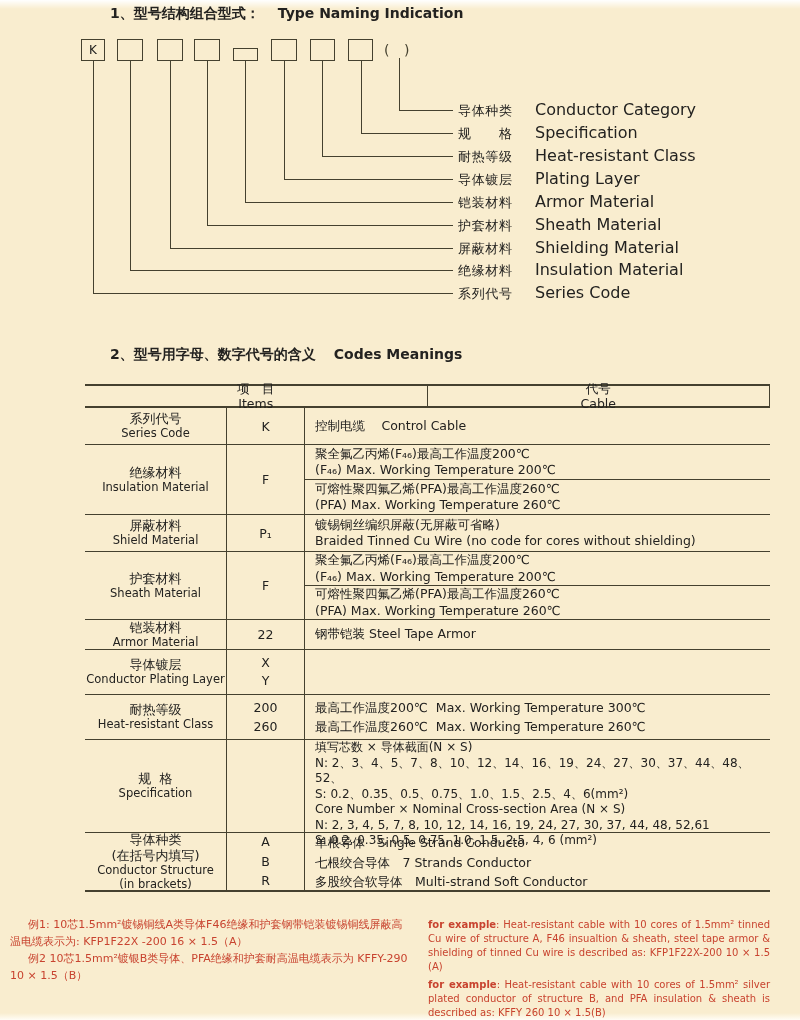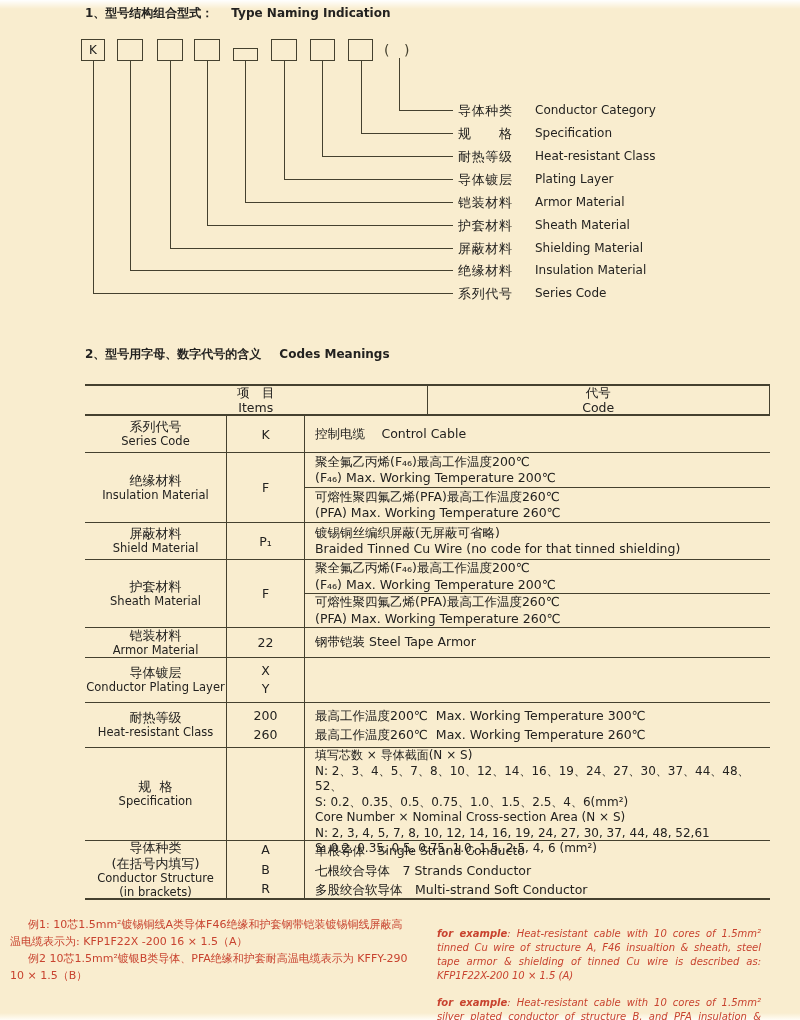--- a/index.html
+++ b/index.html
@@ -7,32 +7,32 @@
     width:800px;height:1020px;position:relative;overflow:hidden;
     background:#f9edcf;color:#232220;
     font-family:"DejaVu Sans","Liberation Sans",sans-serif;
   }
   .edge-top{position:absolute;left:0;top:0;width:800px;height:9px;
     background:linear-gradient(#ffffff,rgba(255,255,255,0));}
   .edge-bottom{position:absolute;left:0;bottom:0;width:800px;height:7px;
     background:linear-gradient(rgba(255,255,255,0),#fffdf6);}
 
   
-  .sec-title{position:absolute;font-weight:bold;font-size:12px;white-space:nowrap;}
+  .sec-title{position:absolute;font-weight:bold;font-size:14px;white-space:nowrap;margin-left:25px;}
   .sec-title .en{margin-left:18px;}
 
   
   .dbox{position:absolute;box-sizing:border-box;border:1px solid #45412f;
     display:flex;align-items:center;justify-content:center;font-size:12px;}
   .dbrackets{position:absolute;font-size:14px;letter-spacing:5px;color:#45412f;}
   .conn{position:absolute;border-left:1px solid #45412f;border-bottom:1px solid #45412f;}
   .dlabel{position:absolute;left:458px;height:18px;line-height:18px;white-space:nowrap;}
   .dlabel .zh{display:inline-block;width:54px;font-size:13px;
     text-align:justify;text-align-last:justify;}
-  .dlabel .en{position:absolute;left:77px;font-size:12px;}
+  .dlabel .en{position:absolute;left:77px;font-size:16px;}
 
   
   .tbl{position:absolute;left:85px;top:384px;width:685px;
     border-top:2px solid #45412f;box-sizing:border-box;}
   .trow{display:flex;box-sizing:border-box;border-bottom:1px solid #45412f;}
   .trow.hdr{border-bottom-width:2px;}
   .trow.last{border-bottom-width:2px;}
   .c1{width:142px;box-sizing:border-box;border-right:1px solid #45412f;
     display:flex;flex-direction:column;align-items:center;justify-content:center;
     text-align:center;}
@@ -51,21 +51,21 @@
   .r6 .c2,.r6 .sub{line-height:19px;}
   .r7 .sub{line-height:15.5px;font-size:12px;}
   .r8 .c2,.r8 .sub{line-height:19.5px;}
 
   
   .fnL{position:absolute;left:10px;top:916px;width:398px;color:#c8432f;
     font-size:11px;line-height:17px;}
   .fnL p{margin:0;text-indent:18px;}
   .fnR{position:absolute;left:424px;top:914px;width:350px;color:#c8432f;
     font-size:10px;line-height:14px;text-align:justify;}
-  .fnR p{margin:13px;font-style:italic;}
+  .fnR p{margin:4px;}
   .fnR .lead{font-weight:bold;}
 </style>
 </head>
 <body>
 
 <div class="edge-top"></div>
 <div class="edge-bottom"></div>
 
 <div class="sec-title" style="left:85px;top:5px;">
   <span>1、</span><span>型号结构组合型式：</span><span class="en">Type Naming Indication</span>
@@ -128,25 +128,25 @@
 <div class="dlabel" style="top:284px;">
   <span class="zh">系列代号</span>
   <span class="en">Series Code</span>
 </div>
 
 <div class="sec-title" style="left:85px;top:346px;">
   <span>2、</span><span>型号用字母、数字代号的含义</span><span class="en">Codes Meanings</span>
 </div>
 
 <div class="tbl">
-  <div class="trow hdr" style="height:30px;">
+  <div class="trow hdr" style="height:22px;">
     <div class="c1 hc" style="justify-content:center;">项　目
 Items</div>
     <div class="c2 hc">代号
-Code</div>
+Cable</div>
   </div>
 
   <div class="trow" style="height:37px;">
     <div class="c1">
         <div class="izh">系列代号</div>
         <div class="ien">Series Code</div>
       </div>
     <div class="c2">K</div>
     <div class="c3">
         <div class="sub">控制电缆　 Control Cable</div>
@@ -168,21 +168,21 @@
   </div>
 
   <div class="trow" style="height:37px;">
     <div class="c1">
         <div class="izh">屏蔽材料</div>
         <div class="ien">Shield Material</div>
       </div>
     <div class="c2">P₁</div>
     <div class="c3">
         <div class="sub" style="line-height:16px;">镀锡铜丝编织屏蔽(无屏蔽可省略)
-Braided Tinned Cu Wire (no code for that tinned shielding)</div>
+Braided Tinned Cu Wire (no code for cores without shielding)</div>
       </div>
   </div>
 
   <div class="trow" style="height:68px;">
     <div class="c1">
         <div class="izh">护套材料</div>
         <div class="ien">Sheath Material</div>
       </div>
     <div class="c2">F</div>
     <div class="c3">

